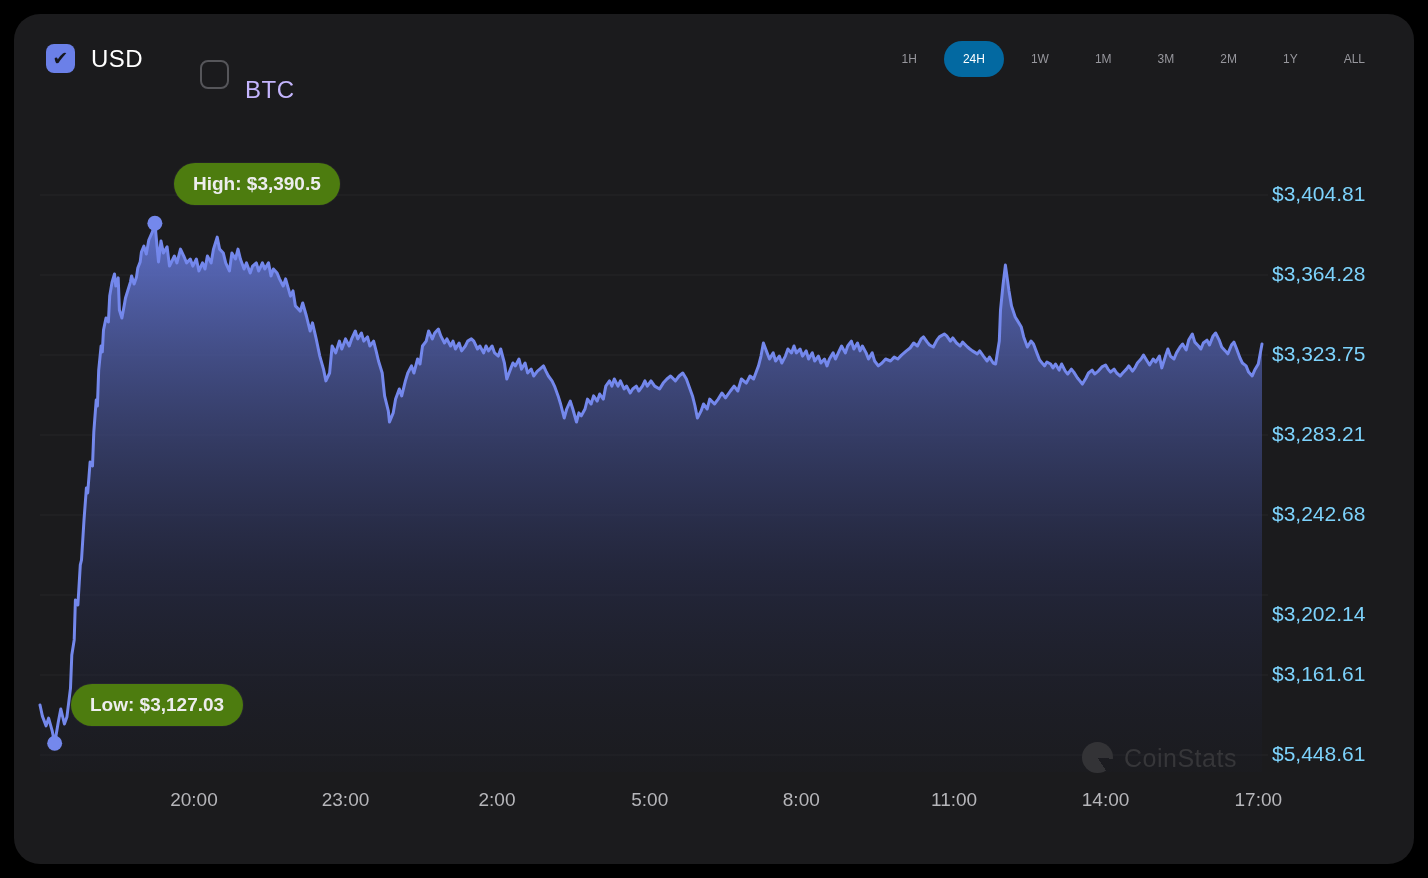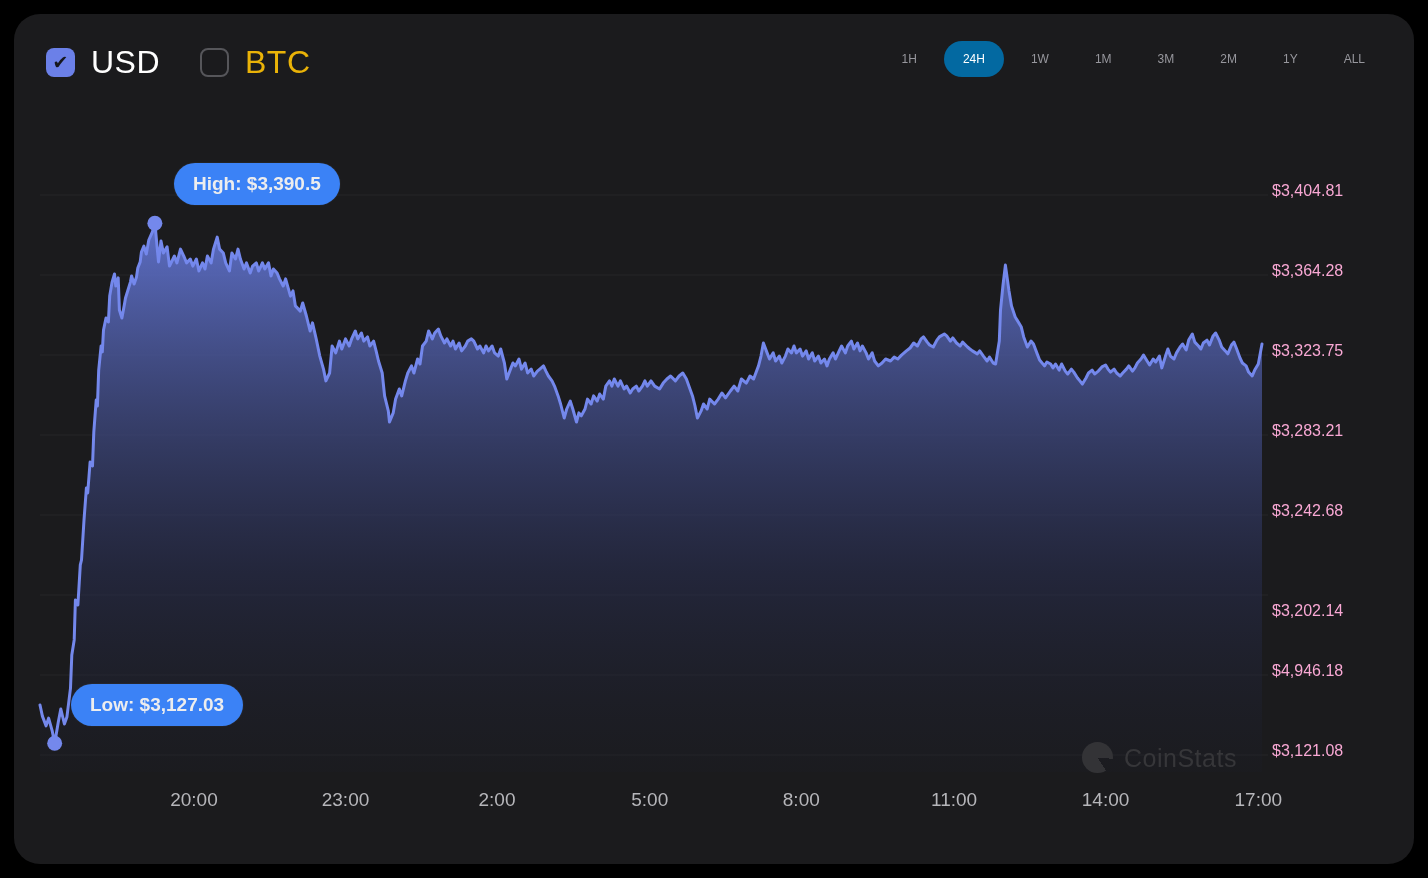--- a/index.html
+++ b/index.html
@@ -8,36 +8,36 @@
     background:#1b1b1d;border-radius:26px;}
   #chart-svg{position:absolute;left:0;top:0;pointer-events:none;}
   
   .toggle{position:absolute;top:44px;display:flex;align-items:center;gap:16px;cursor:pointer;}
   .box{width:29px;height:29px;border-radius:8px;box-sizing:border-box;
     display:flex;align-items:center;justify-content:center;}
   .box.checked{background:#6b80e8;}
   .box.unchecked{border:2px solid #56565a;background:transparent;}
   .check{color:#16171d;font-size:19px;font-weight:bold;line-height:1;
     font-family:"DejaVu Sans",sans-serif;}
-  .toggle .lbl{font-size:32px;letter-spacing:.5px;}
+  .toggle .lbl{font-size:24px;letter-spacing:.5px;}
   #usd-toggle{left:46px;} #usd-toggle .lbl{color:#ffffff;}
-  #btc-toggle{left:200px;} #btc-toggle .lbl{color:#eab308;}
+  #btc-toggle{left:200px;} #btc-toggle .lbl{color:#c4b5fd;margin-top:32px;}
   
   .ranges{position:absolute;top:41px;right:44px;display:flex;gap:8px;align-items:center;}
   .range-btn{font-size:12px;color:#97979d;padding:11px 19px;border-radius:22px;
     background:transparent;border:none;font-family:inherit;cursor:pointer;}
   .range-btn.active{background:#0369a1;color:#ffffff;font-weight:500;}
   
-  .pill{position:absolute;background:#3b82f6;border-radius:21px;padding:10px 19px;
+  .pill{position:absolute;background:#4d7c0f;border-radius:21px;padding:10px 19px;
     font-size:19px;font-weight:bold;color:#ededee;white-space:nowrap;
     box-shadow:0 0 0 1px rgba(255,255,255,0.03);}
   #high-pill{left:174px;top:163px;}
   #low-pill{left:71px;top:684px;}
   
-  .y-label{position:absolute;left:1272px;width:140px;font-size:16px;color:#f9a8d4;}
+  .y-label{position:absolute;left:1272px;width:140px;font-size:21px;color:#7dd3fc;}
   .x-label{position:absolute;top:789px;font-size:19px;color:#b6b6ba;transform:translateX(-50%);}
   
   .watermark{position:absolute;left:1082px;top:742px;display:flex;align-items:flex-end;gap:11px;}
   .wm-logo{width:31px;height:31px;border-radius:50%;
     background:conic-gradient(from 95deg,rgba(0,0,0,0) 0 52deg,#333336 52deg 360deg);}
   .wm-text{font-size:25px;font-weight:500;color:#363639;letter-spacing:.5px;}
 </style>
 </head>
 <body>
 
@@ -92,22 +92,22 @@
 <div class="pill" id="high-pill">High: $3,390.5</div>
 <div class="pill" id="low-pill">Low: $3,127.03</div>
 
 <div id="y-axis">
     <div class="y-label" style="top: 182px;">$3,404.81</div>
     <div class="y-label" style="top: 261.994px;">$3,364.28</div>
     <div class="y-label" style="top: 341.989px;">$3,323.75</div>
     <div class="y-label" style="top: 422.003px;">$3,283.21</div>
     <div class="y-label" style="top: 501.997px;">$3,242.68</div>
     <div class="y-label" style="top: 602px;">$3,202.14</div>
-    <div class="y-label" style="top: 662.006px;">$4,946.18</div>
-    <div class="y-label" style="top: 742px;">$3,121.08</div>
+    <div class="y-label" style="top: 662.006px;">$3,161.61</div>
+    <div class="y-label" style="top: 742px;">$5,448.61</div>
   </div>
 <div id="x-axis">
     <div class="x-label" style="left: 193.972px;">20:00</div>
     <div class="x-label" style="left: 345.5px;">23:00</div>
     <div class="x-label" style="left: 497.028px;">2:00</div>
     <div class="x-label" style="left: 649.778px;">5:00</div>
     <div class="x-label" style="left: 801.306px;">8:00</div>
     <div class="x-label" style="left: 954.056px;">11:00</div>
     <div class="x-label" style="left: 1105.58px;">14:00</div>
     <div class="x-label" style="left: 1258.33px;">17:00</div>

